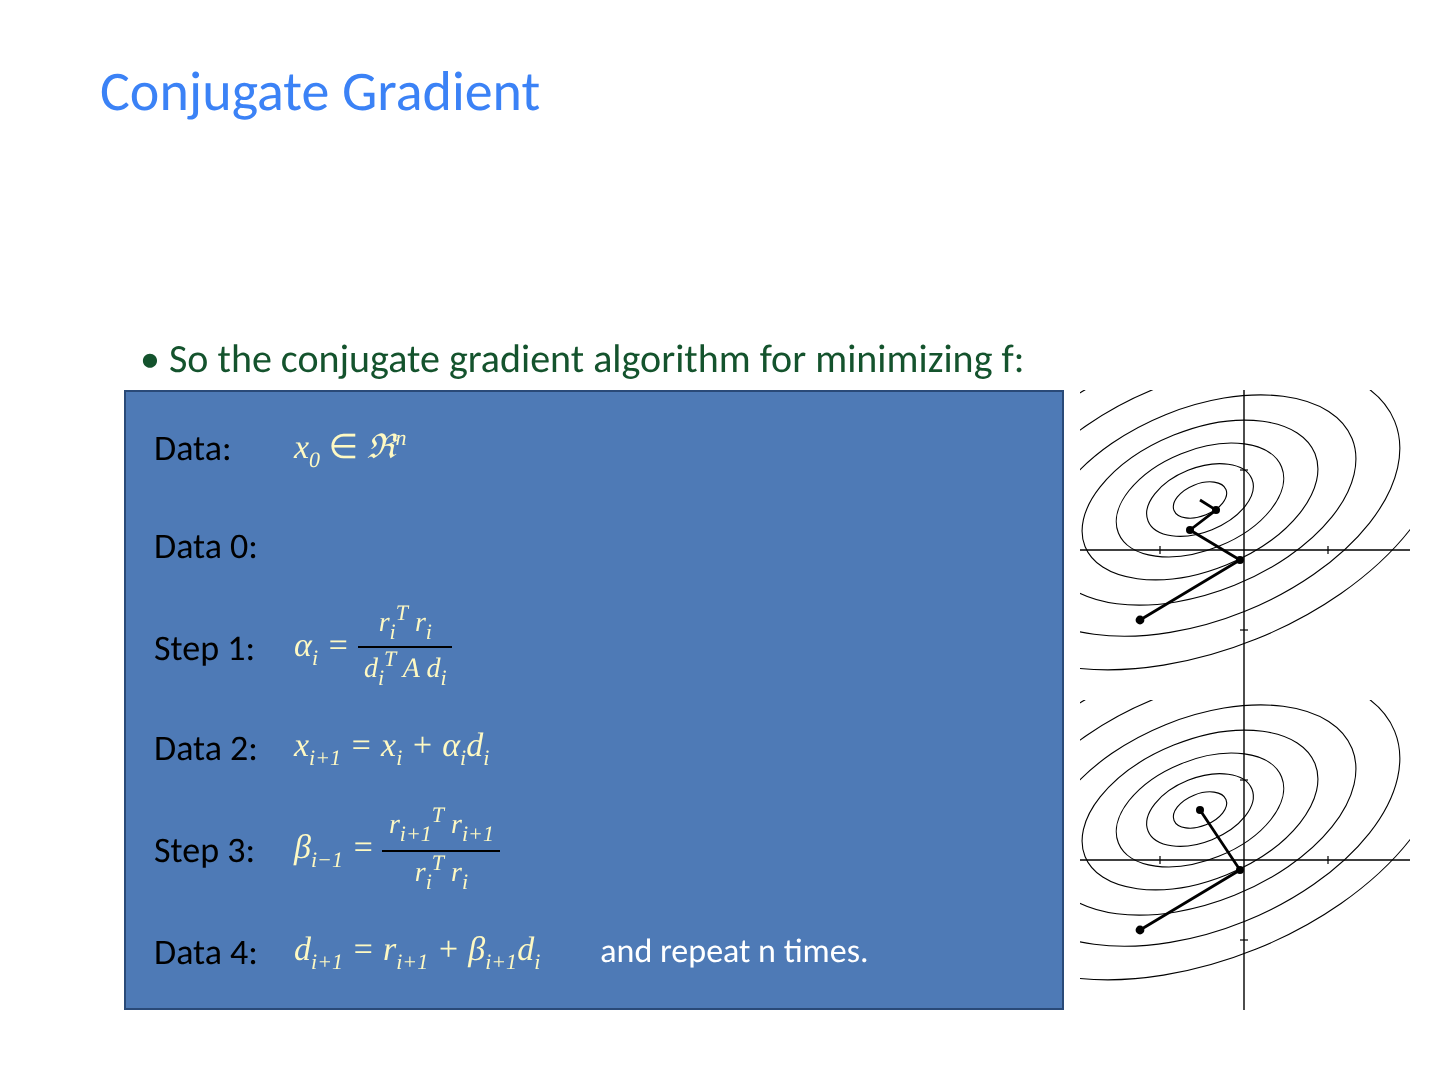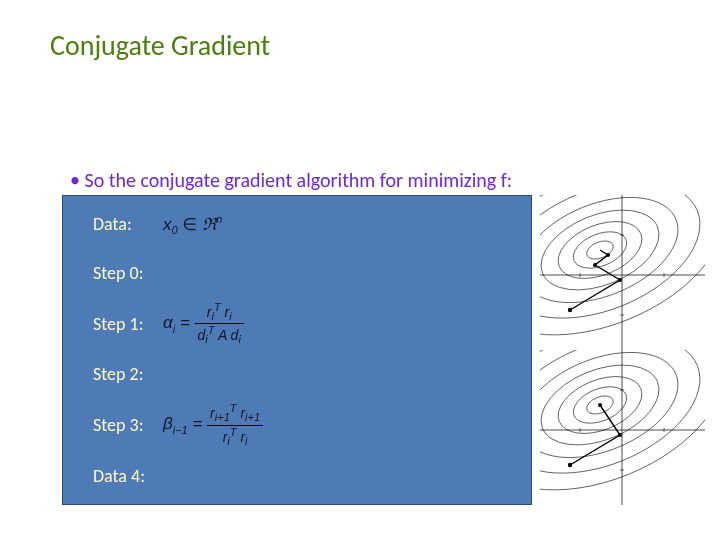--- a/index.html
+++ b/index.html
@@ -9,29 +9,29 @@
     background: #fff;
     font-family: Calibri, "Segoe UI", Arial, sans-serif;
     position: relative;
     overflow: hidden;
   }
   .title {
     position: absolute;
     top: 28px;
     left: 50px;
     font-size: 28px;
-    color: #4d7c0f;
+    color: #3b82f6;
     font-weight: 400;
   }
   .bullet {
     position: absolute;
     top: 168px;
     left: 70px;
     font-size: 20px;
-    color: #6d28d9;
+    color: #14532d;
   }
   .bluebox {
     position: absolute;
     top: 195px;
     left: 62px;
     width: 470px;
     height: 310px;
     background: #4e7ab6;
     border: 1px solid #2a4a78;
     padding: 8px 14px;
@@ -39,29 +39,28 @@
     flex-direction: column;
     justify-content: space-between;
   }
   .bluebox .row {
     display: flex;
     align-items: center;
     min-height: 40px;
   }
   .bluebox .lbl {
     font-size: 18px;
-    color: #fef9c3;
+    color: #000000;
     width: 70px;
     flex-shrink: 0;
-    margin-left: 16px;
   }
   .bluebox .math {
-    font-family: Liberation Sans, sans-serif;
+    font-family: Liberation Serif, serif;
     font-size: 17px;
-    color: #0f172a;
+    color: #fef9c3;
     font-style: italic;
     display: inline-block;
     margin-right: 22px;
   }
   .bluebox .math sub { font-size: 11px; font-style: italic; }
   .bluebox .math sup { font-size: 11px; font-style: italic; }
   .frac {
     display: inline-block;
     vertical-align: middle;
     text-align: center;
@@ -95,51 +94,58 @@
 <div class="bluebox">
 
   <div class="row">
     <span class="lbl">Data:</span>
     <span class="math" title="x0 ∈ ℜn">
       <i>x</i><sub>0</sub> <span class="norm">∈</span> ℜ<sup><i>n</i></sup>
     </span>
   </div>
 
   <div class="row">
-    <span class="lbl">Step 0:</span>
+    <span class="lbl">Data 0:</span>
   </div>
 
   <div class="row">
     <span class="lbl">Step 1:</span>
     <span class="math" title="αi = (riT ri) / (diT A di)">
       α<sub><i>i</i></sub> =
       <span class="frac">
         <span class="num"><i>r</i><sub><i>i</i></sub><sup>T</sup> <i>r</i><sub><i>i</i></sub></span>
         <span class="den"><i>d</i><sub><i>i</i></sub><sup>T</sup> <i>A</i> <i>d</i><sub><i>i</i></sub></span>
       </span>
     </span>
   </div>
 
   <div class="row">
-    <span class="lbl">Step 2:</span>
+    <span class="lbl">Data 2:</span>
+    <span class="math" title="xi+1 = xi + αi di">
+      <i>x</i><sub><i>i</i>+1</sub> = <i>x</i><sub><i>i</i></sub> + α<sub><i>i</i></sub><i>d</i><sub><i>i</i></sub>
+    </span>
   </div>
 
   <div class="row">
     <span class="lbl">Step 3:</span>
     <span class="math" title="βi−1 = (ri+1T ri+1) / (riT ri)">
       β<sub><i>i</i>−1</sub> =
       <span class="frac">
         <span class="num"><i>r</i><sub><i>i</i>+1</sub><sup>T</sup> <i>r</i><sub><i>i</i>+1</sub></span>
         <span class="den"><i>r</i><sub><i>i</i></sub><sup>T</sup> <i>r</i><sub><i>i</i></sub></span>
       </span>
     </span>
   </div>
 
   <div class="row">
     <span class="lbl">Data 4:</span>
+    <span class="math" title="di+1 = ri+1 + βi+1 di">
+      <i>d</i><sub><i>i</i>+1</sub> = <i>r</i><sub><i>i</i>+1</sub> + β<sub><i>i</i>+1</sub><i>d</i><sub><i>i</i></sub>
+    </span>
+    <span class="note">and repeat n times.</span>
   </div>
 
 </div>
 
 <div class="plots">
 <svg width="165" height="310" viewBox="0 0 165 310">
   <defs>
     <clipPath id="cp1">
           <rect x="0" y="0" width="165" height="155"></rect>
         </clipPath>

